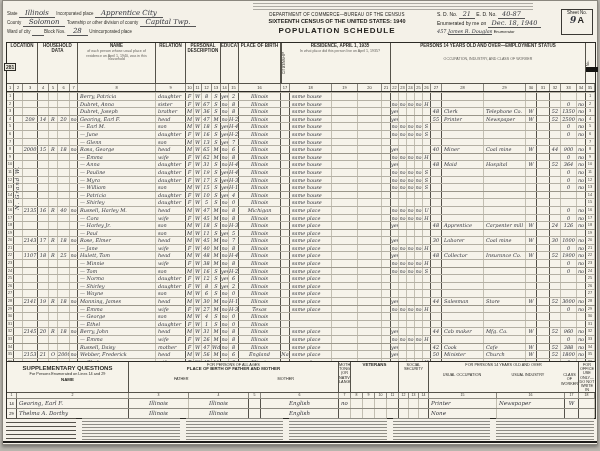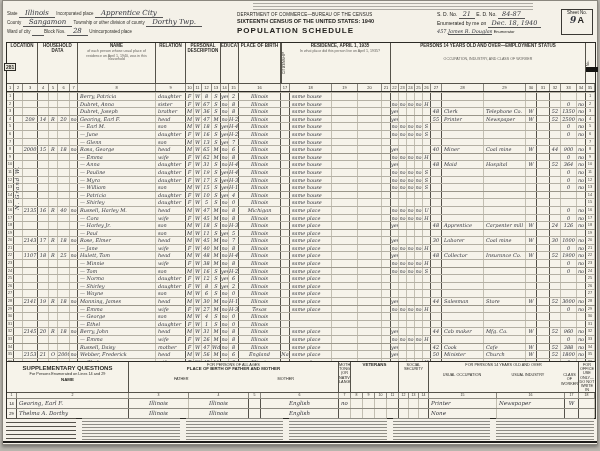--- a/index.html
+++ b/index.html
@@ -20,21 +20,21 @@
   .tiny{font-size:4px;line-height:5px;}
   .fineprint{background:repeating-linear-gradient(180deg,#8f8d85 0 1px,rgba(0,0,0,0) 1px 3px);}
 
   
   .topnote{position:absolute;left:250px;top:2px;width:280px;height:8px;opacity:.7;}
   .hdr{position:absolute;left:4px;top:8px;width:586px;height:32px;display:flex;}
   .hdr-left{width:230px;position:relative;font-size:5px;line-height:8px;}
   .fld{white-space:nowrap;}
   .fld .lab{font-size:4.5px;color:#34322d;}
   .fld .val{font-size:7px;border-bottom:1px solid #555;padding:0 6px;}
-  .hdr-center{width:200px;}
+  .hdr-center{width:200px;text-align:center;}
   .hdr-center .dept{font-size:4.5px;letter-spacing:.2px;margin-top:3px;}
   .hdr-center .cens{font-size:5.5px;font-weight:bold;margin-top:1px;}
   .hdr-center .ttl{font-size:8px;font-weight:bold;letter-spacing:1px;margin-top:2px;}
   .hdr-right{flex:1;position:relative;font-size:5px;}
   .hr-row{white-space:nowrap;margin-top:1px;}
   .hr-row .val{font-size:6.5px;border-bottom:1px solid #555;padding:0 4px;}
   .sheetbox{
     position:absolute;right:0;top:0;width:30px;height:24px;
     border:1px solid #3a3833;text-align:center;font-size:4.5px;
   }
@@ -103,43 +103,43 @@
   <div class="hdr">
     <div class="hdr-left pr">
       <div class="fld">
         <span class="lab">State</span>
         <span class="val hw">Illinois</span>
         <span class="lab">Incorporated place</span>
         <span class="val hw">Apprentice City</span>
       </div>
       <div class="fld">
         <span class="lab">County</span>
-        <span class="val hw">Sangamon</span>
+        <span class="val hw">Solomon</span>
         <span class="lab">Township or other division of county</span>
-        <span class="val hw">Dorthy Twp.</span>
+        <span class="val hw">Capital Twp.</span>
       </div>
       <div class="fld">
         <span class="lab">Ward of city</span>
         <span class="val hw"></span>
         <span class="lab">Block Nos.</span>
         <span class="val hw">28</span>
         <span class="lab">Unincorporated place</span>
       </div>
     </div>
     <div class="hdr-center pr">
       <div class="dept">DEPARTMENT OF COMMERCE—BUREAU OF THE CENSUS</div>
       <div class="cens">SIXTEENTH CENSUS OF THE UNITED STATES: 1940</div>
       <div class="ttl">POPULATION SCHEDULE</div>
     </div>
     <div class="hdr-right pr">
       <div class="hr-row">
         <span>S. D. No.</span>
         <span class="val hw">21</span>
         <span>E. D. No.</span>
-        <span class="val hw">84-87</span>
+        <span class="val hw">40-87</span>
       </div>
       <div class="hr-row">
         <span>Enumerated by me on</span>
         <span class="val hw">Dec. 18, 1940</span>
       </div>
       <div class="hr-row">
         <span class="hw">457</span>
         <span class="sig hw">James R. Douglas</span>
         <span class="tiny">Enumerator</span>
       </div>

